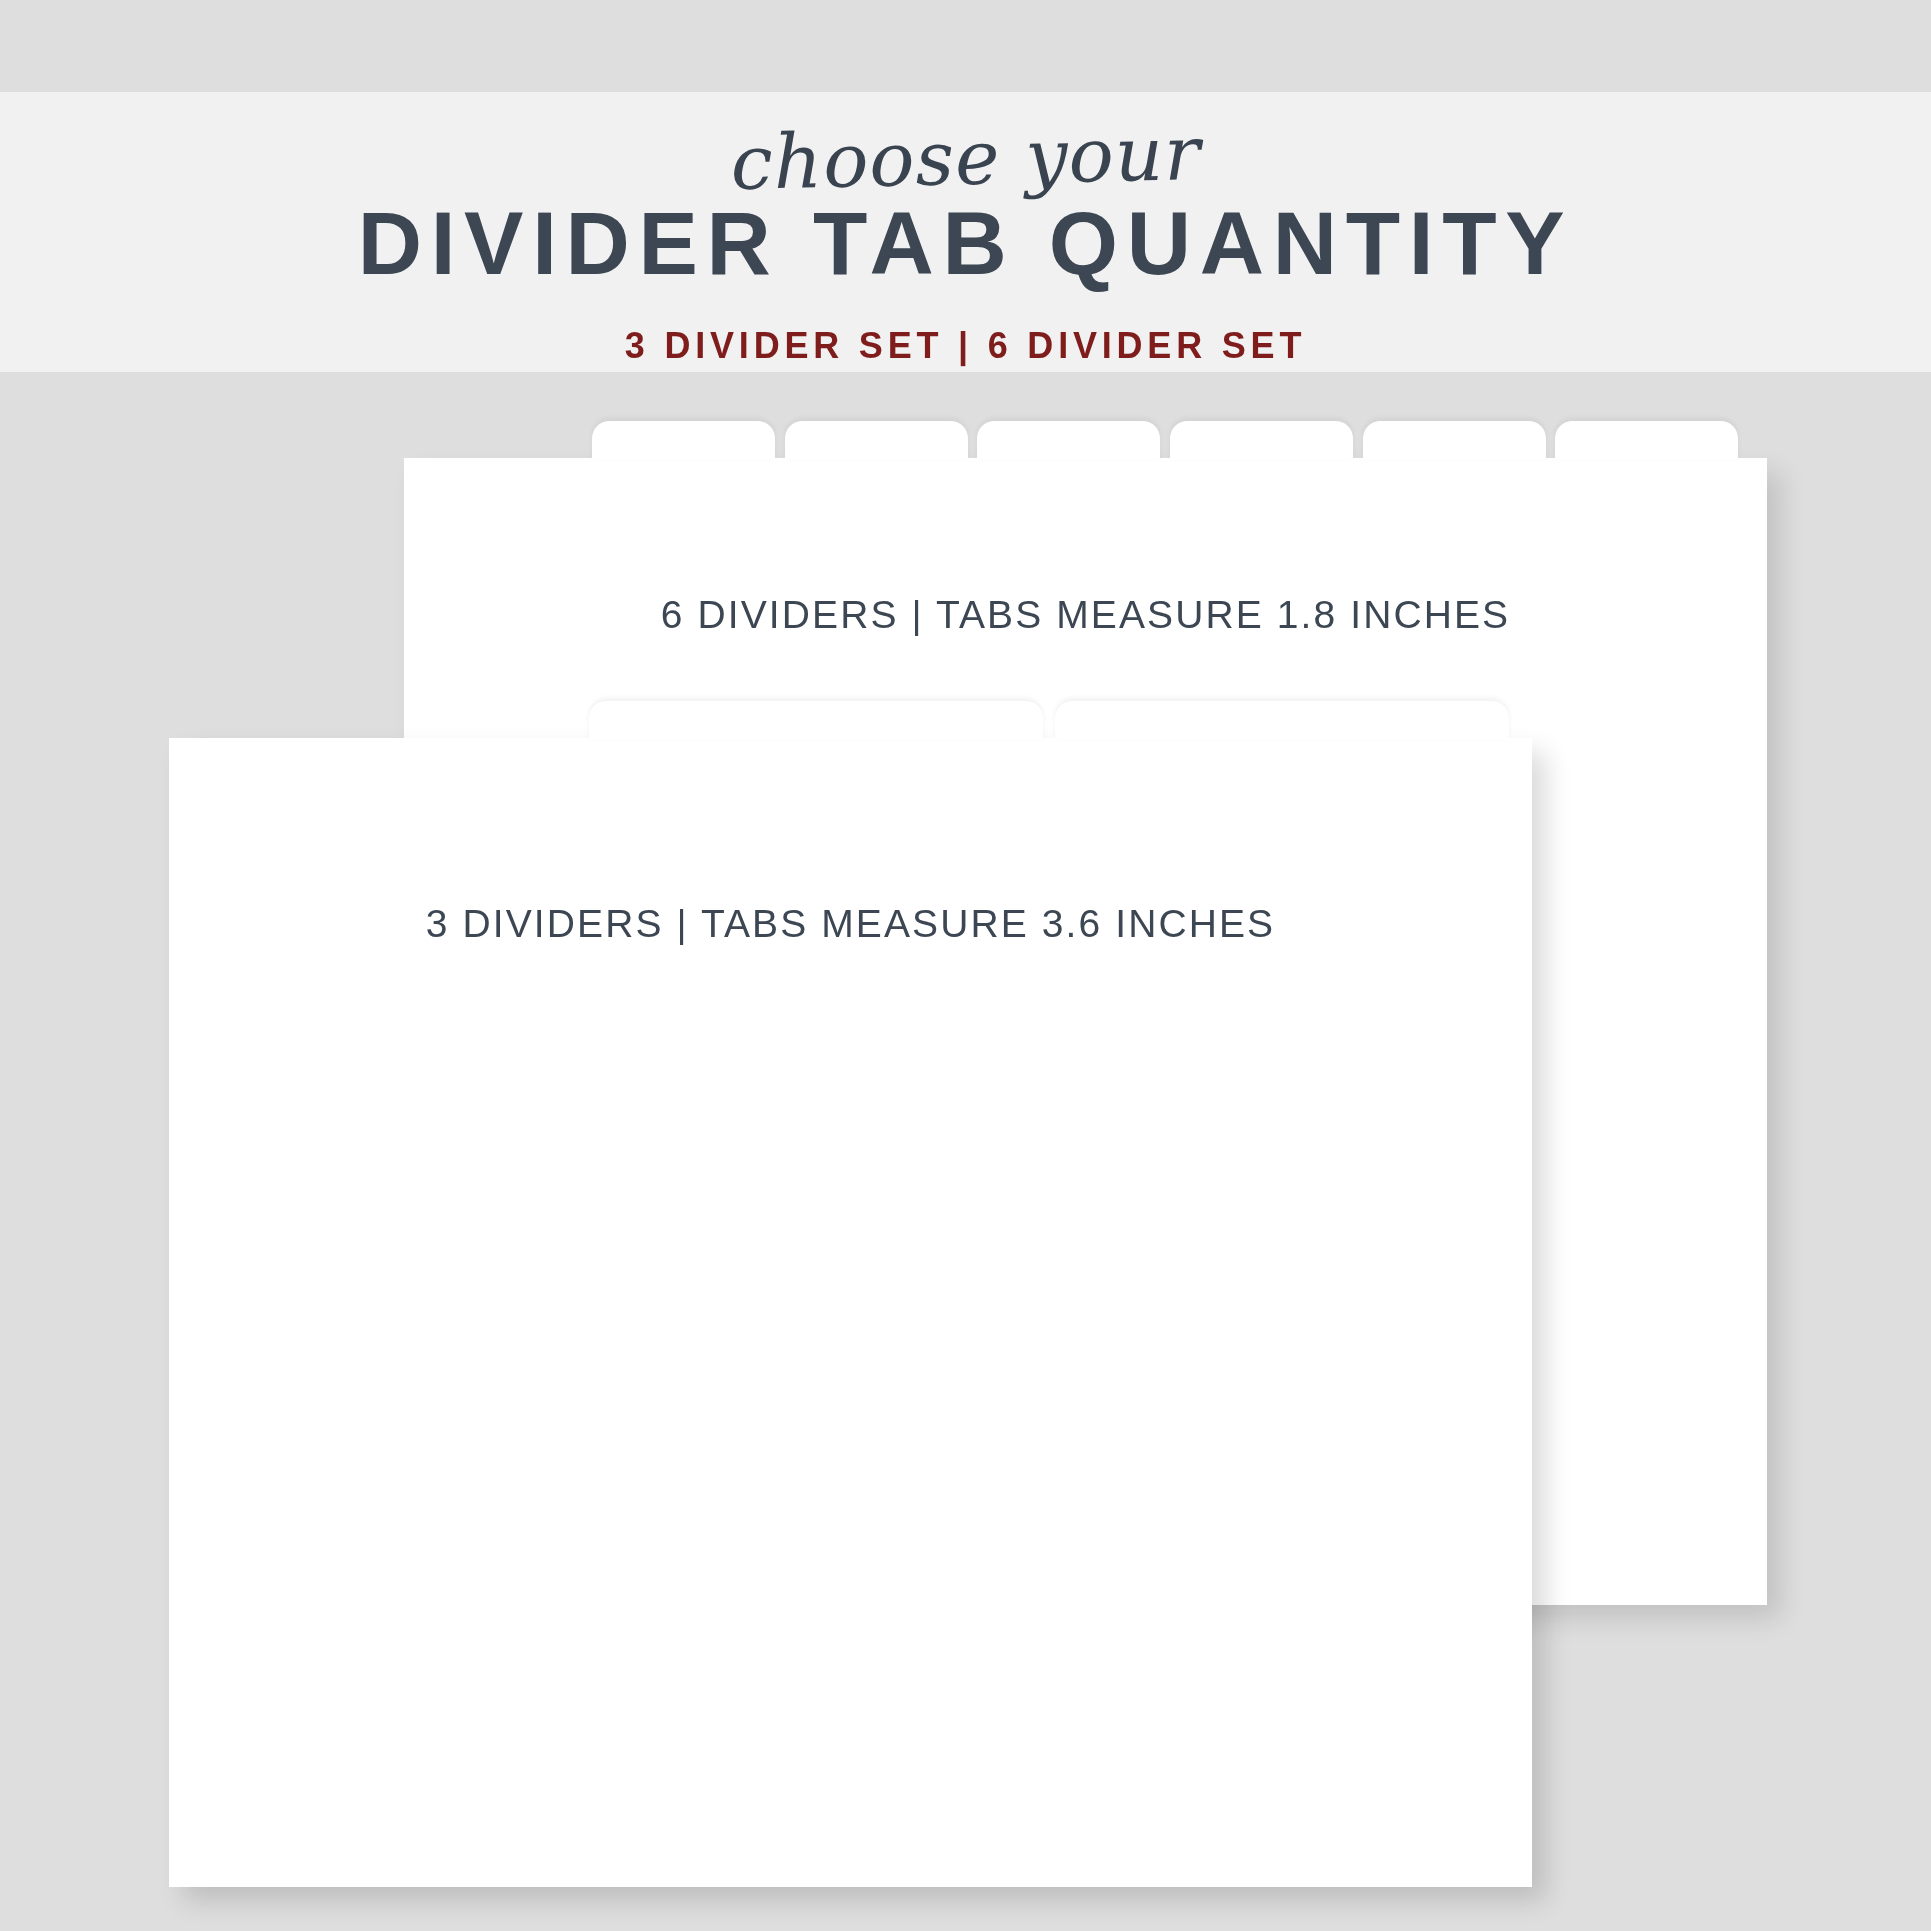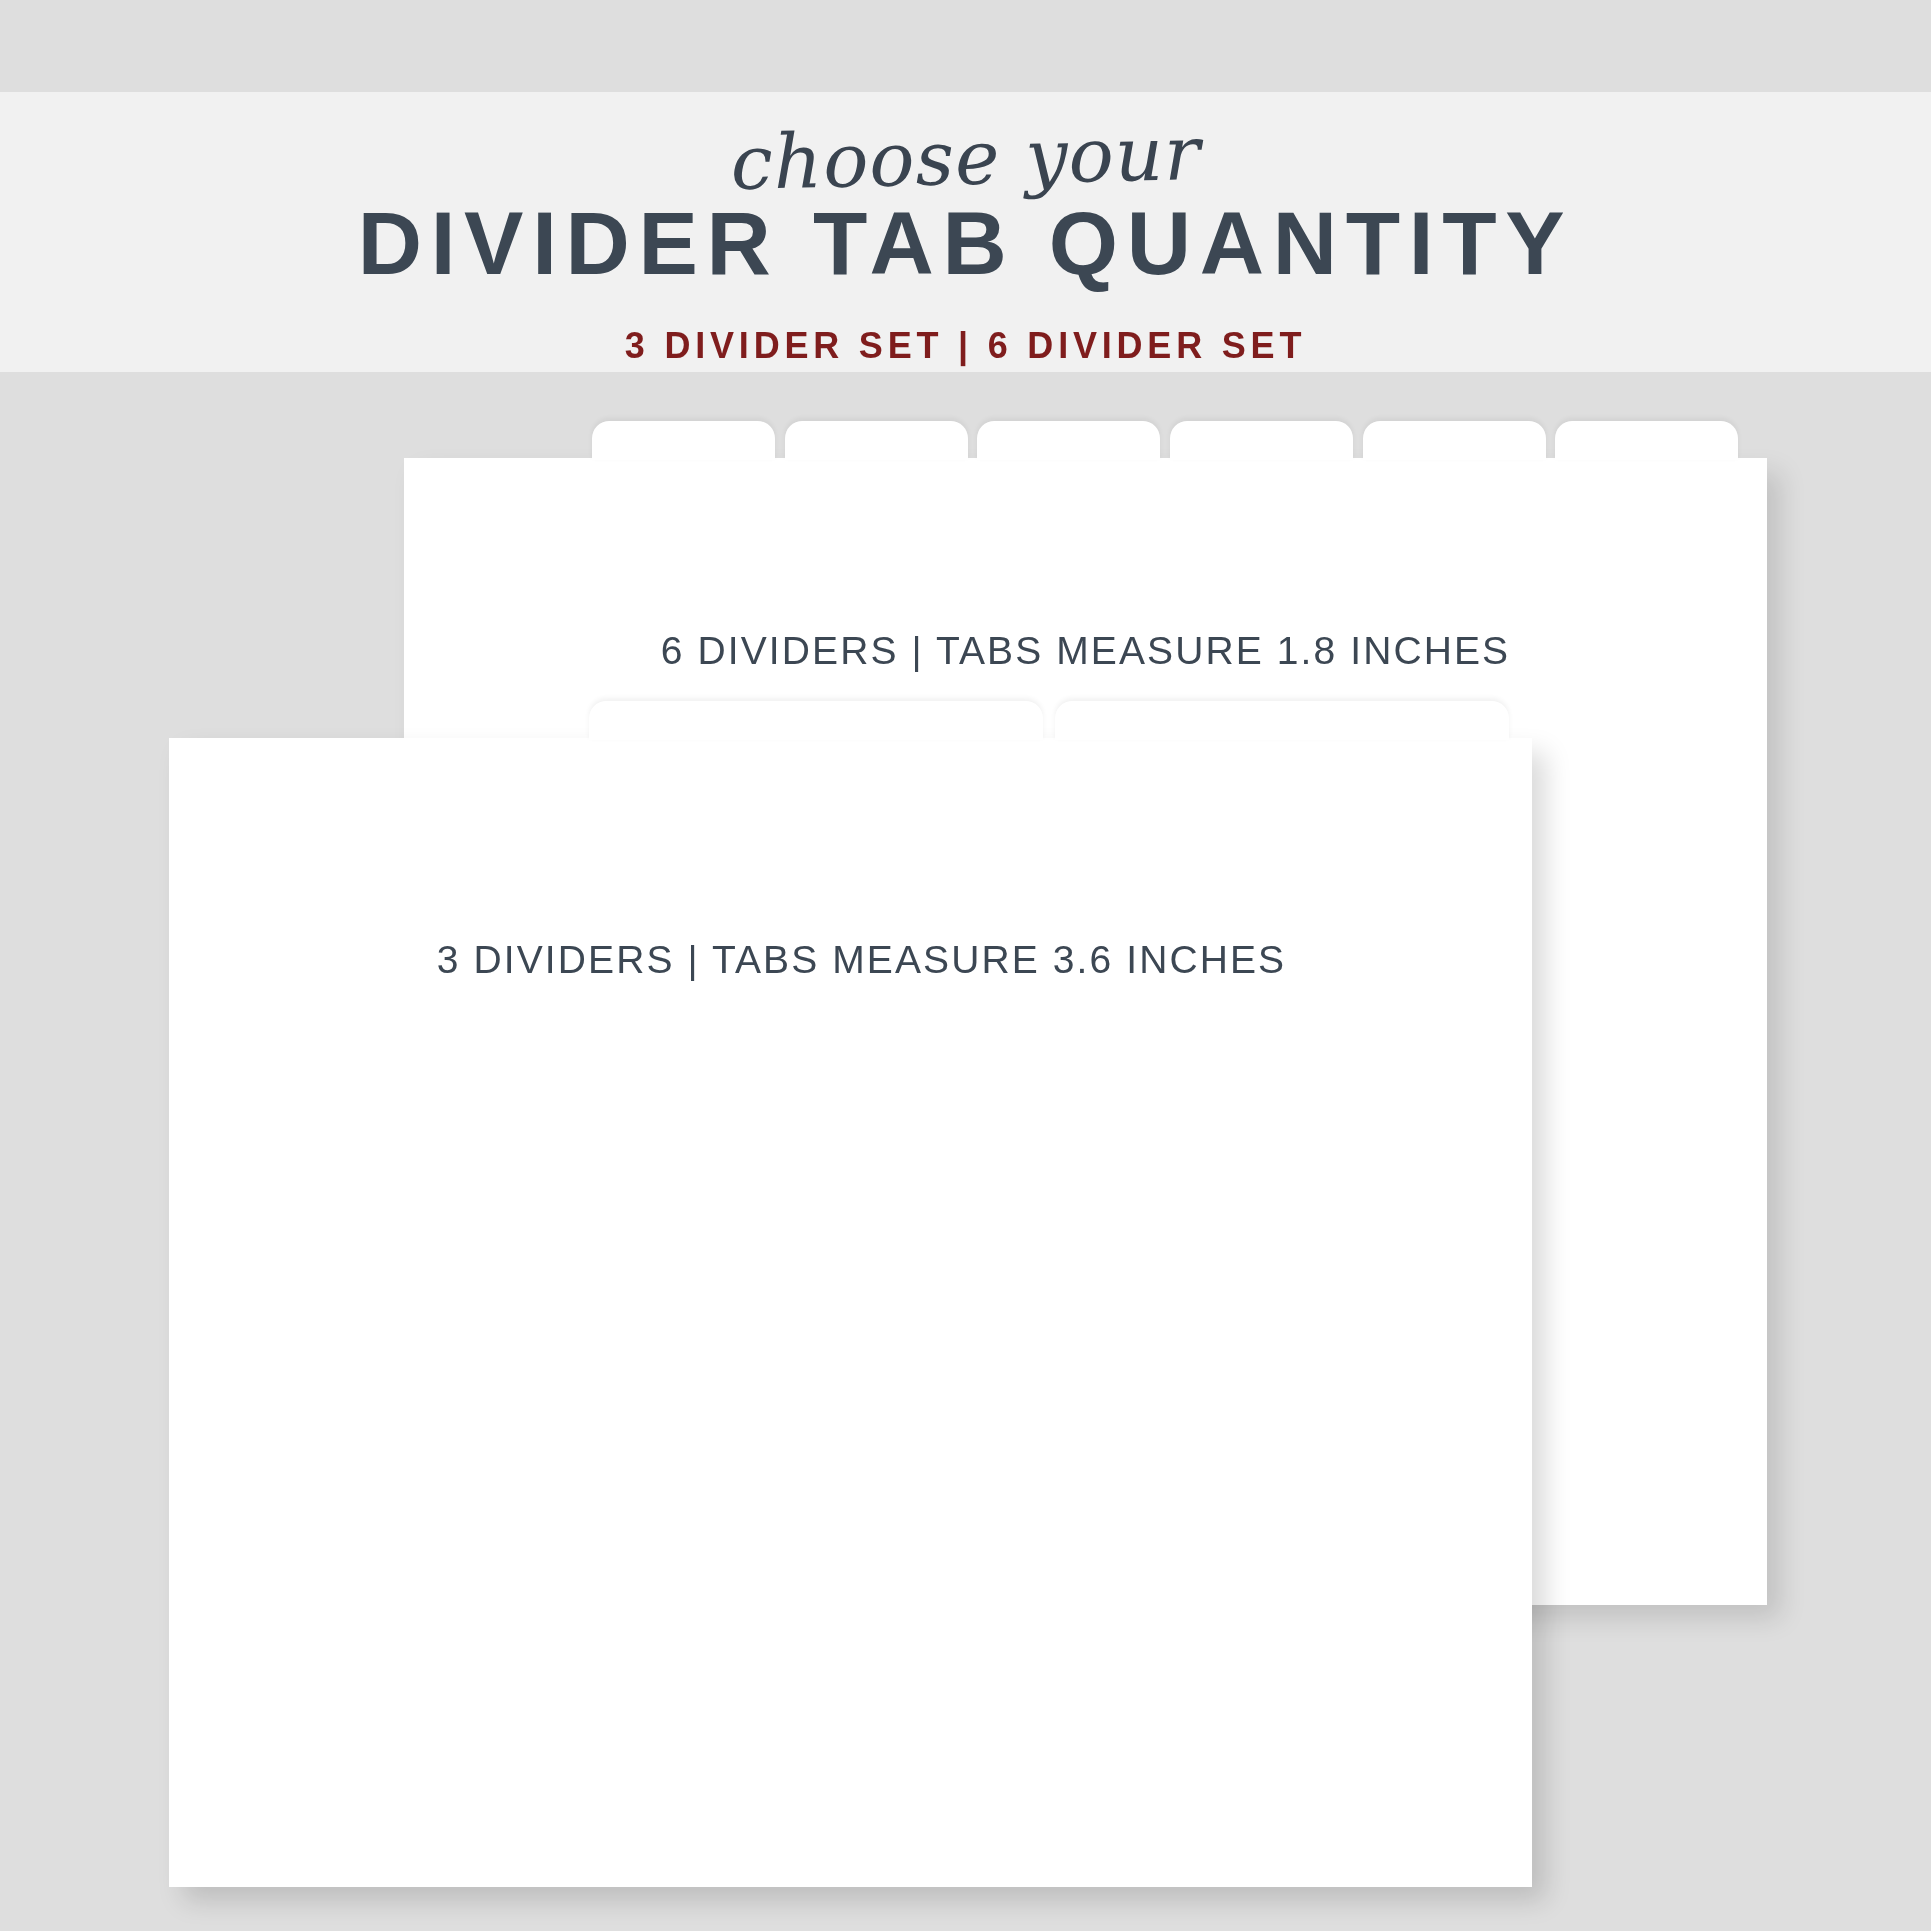--- a/index.html
+++ b/index.html
@@ -100,24 +100,23 @@
   .sheet-label {
     position: absolute;
     left: 0;
     width: 100%;
     text-align: center;
     font-size: 39px;
     font-weight: 400;
     letter-spacing: 2.1px;
     color: #3c4753;
     font-family: "Liberation Sans", sans-serif;
-    margin-top: 36px;
   }
   .sheet-back .sheet-label { top: 135px; padding-right: 154px; }
-  .sheet-front .sheet-label { top: 164px; padding-right: 154px; padding-left: 11px; }
+  .sheet-front .sheet-label { top: 164px; padding-right: 154px; }
 </style>
 </head>
 <body>
 
 <div class="header-band">
   <div class="script-line">choose your</div>
   <div class="main-title">DIVIDER TAB QUANTITY</div>
   <div class="sub-title">3 DIVIDER SET | 6 DIVIDER SET</div>
 </div>
 

